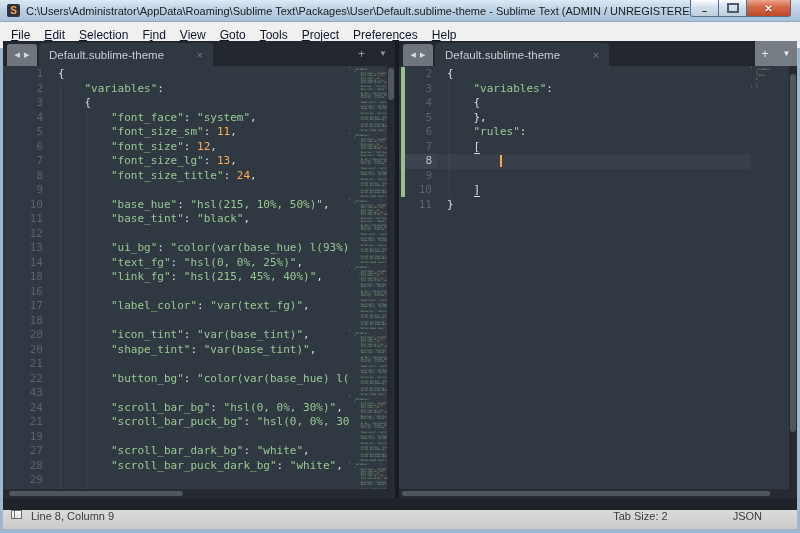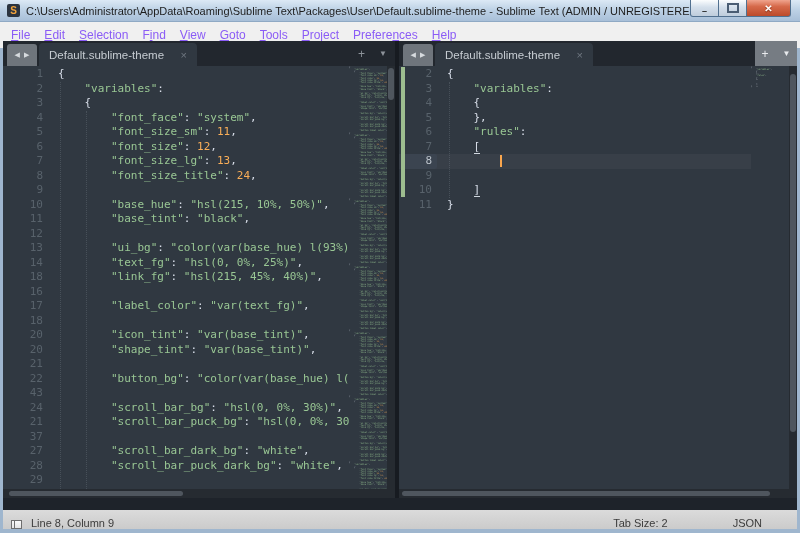--- a/index.html
+++ b/index.html
@@ -19,37 +19,37 @@
     background:linear-gradient(#fbfdfe,#d4dfeb 45%,#bfcddc);display:flex;align-items:center;justify-content:center;
     color:#2a2a2a;font-size:9px;}
   .cap-min{width:29px;border-radius:0 0 0 3px;}
   .cap-max{width:27px;border-left:none;border-right:none;}
   .max-glyph{width:8px;height:6px;border:2px solid #4a5d73;background:transparent;}
   .cap-close{width:45px;border-radius:0 0 3px 0;background:linear-gradient(#f0a48e,#d66a4b 40%,#bc4a2a);
     color:#fff;font-size:10px;font-weight:bold;text-shadow:0 1px 1px #7c2b12;}
   .min-glyph{transform:translateY(3px);font-weight:bold;}
   
   .menubar{position:absolute;left:-3px;top:22px;width:800px;height:26px;background:#f0f0f0;
-    display:flex;align-items:center;padding-left:4px;box-sizing:border-box;font-size:12px;color:#8b5cf6;}
+    display:flex;align-items:center;padding-left:4px;box-sizing:border-box;font-size:12px;color:#0f172a;}
   .menu-item{padding:1px 7px;white-space:nowrap;}
   .menu-item u{text-decoration:underline;}
   
   .main{position:absolute;left:0;top:41px;width:794px;height:488px;background:#1e232a;
     display:flex;flex-direction:column;}
   .panes{display:flex;height:469px;}
   .pane{position:relative;display:flex;flex-direction:column;}
   .pane-left{width:392px;}
   .pane-divider{width:4px;background:#171b21;}
   .pane-right{width:398px;}
   
   .tabbar{position:relative;height:25px;background:#22272e;flex:0 0 25px;}
   .tab-arrows{position:absolute;left:4px;top:3px;bottom:0;width:30px;background:#6f757c;
     border-radius:3px 3px 0 0;display:flex;align-items:center;justify-content:center;gap:4px;
     color:#d6dade;font-size:7px;}
-  .tab{position:absolute;left:36px;top:2px;bottom:0;width:158px;background:#303841;
+  .tab{position:absolute;left:36px;top:2px;bottom:0;width:174px;background:#303841;
     border-radius:4px 4px 0 0;display:flex;align-items:center;padding:0 10px;box-sizing:border-box;
     color:#c6ccd2;font-size:11.5px;justify-content:space-between;}
   .tab-label{flex:1;white-space:nowrap;overflow:hidden;}
   .tab-close{color:#6f7780;font-size:11px;margin-left:6px;}
   .tab-extra{position:absolute;top:0;bottom:0;display:flex;align-items:center;color:#8d939a;}
   .tab-extra.plain{right:8px;gap:14px;font-size:10px;}
   .tab-extra.patch{right:0;width:42px;background:#767c83;color:#e9ebee;gap:14px;font-size:10px;
     justify-content:center;}
   .icon-plus{font-size:12px;}
   .icon-chevron{font-size:8px;}
@@ -82,21 +82,21 @@
   .mline{height:6.6px;line-height:6.6px;white-space:pre;}
   .vscroll{position:absolute;right:0;top:0;bottom:0;width:8px;background:#262b31;}
   .vthumb{position:absolute;left:1px;right:1px;border-radius:3px;background:#4f565e;}
   .pane-left .vthumb{top:2px;height:32px;}
   .pane-right .vthumb{top:8px;height:358px;}
   .hscroll{position:relative;height:9px;background:#262b31;flex:0 0 9px;}
   .hthumb{position:absolute;top:2px;height:5px;border-radius:3px;background:#4f565e;}
   .pane-left .hthumb{left:6px;width:174px;}
   .pane-right .hthumb{left:3px;width:368px;}
   
-  .statusbar{height:19px;background:linear-gradient(#dbdbdb,#cbcbcb);display:flex;align-items:flex-end;
+  .statusbar{height:19px;background:linear-gradient(#dbdbdb,#cbcbcb);display:flex;align-items:flex-start;
     font-size:11px;color:#3c3c3c;padding:0 35px 0 8px;box-sizing:border-box;margin-top:12px;}
   .status-icon{width:11px;height:9px;border:1px solid #6e6e6e;box-sizing:border-box;margin-right:9px;
     background:linear-gradient(#fafafa,#e4e4e4);position:relative;}
   .status-icon::after{content:"";position:absolute;left:2px;top:0;bottom:0;width:0;border-left:1px solid #6e6e6e;}
   .status-spacer{flex:1;}
   .status-tabsize{margin-right:65px;}
 </style>
 </head>
 <body>
 
@@ -171,21 +171,21 @@
               <div class="gnum">16</div>
               <div class="gnum">17</div>
               <div class="gnum">18</div>
               <div class="gnum">20</div>
               <div class="gnum">20</div>
               <div class="gnum">21</div>
               <div class="gnum">22</div>
               <div class="gnum">43</div>
               <div class="gnum">24</div>
               <div class="gnum">21</div>
-              <div class="gnum">37</div>
+              <div class="gnum">19</div>
               <div class="gnum">27</div>
               <div class="gnum">28</div>
               <div class="gnum">29</div>
               <div class="gnum">30</div>
             </div>
           <div class="code">
               <div class="cline"><span class="tk-p">{</span></div>
               <div class="cline"><span class="tk-w">    </span><span class="tk-s">"variables"</span><span class="tk-p">:</span></div>
               <div class="cline"><span class="tk-w">    </span><span class="tk-p">{</span></div>
               <div class="cline"><span class="tk-w">        </span><span class="tk-s">"font_face"</span><span class="tk-p">: </span><span class="tk-s">"system"</span><span class="tk-p">,</span></div>

